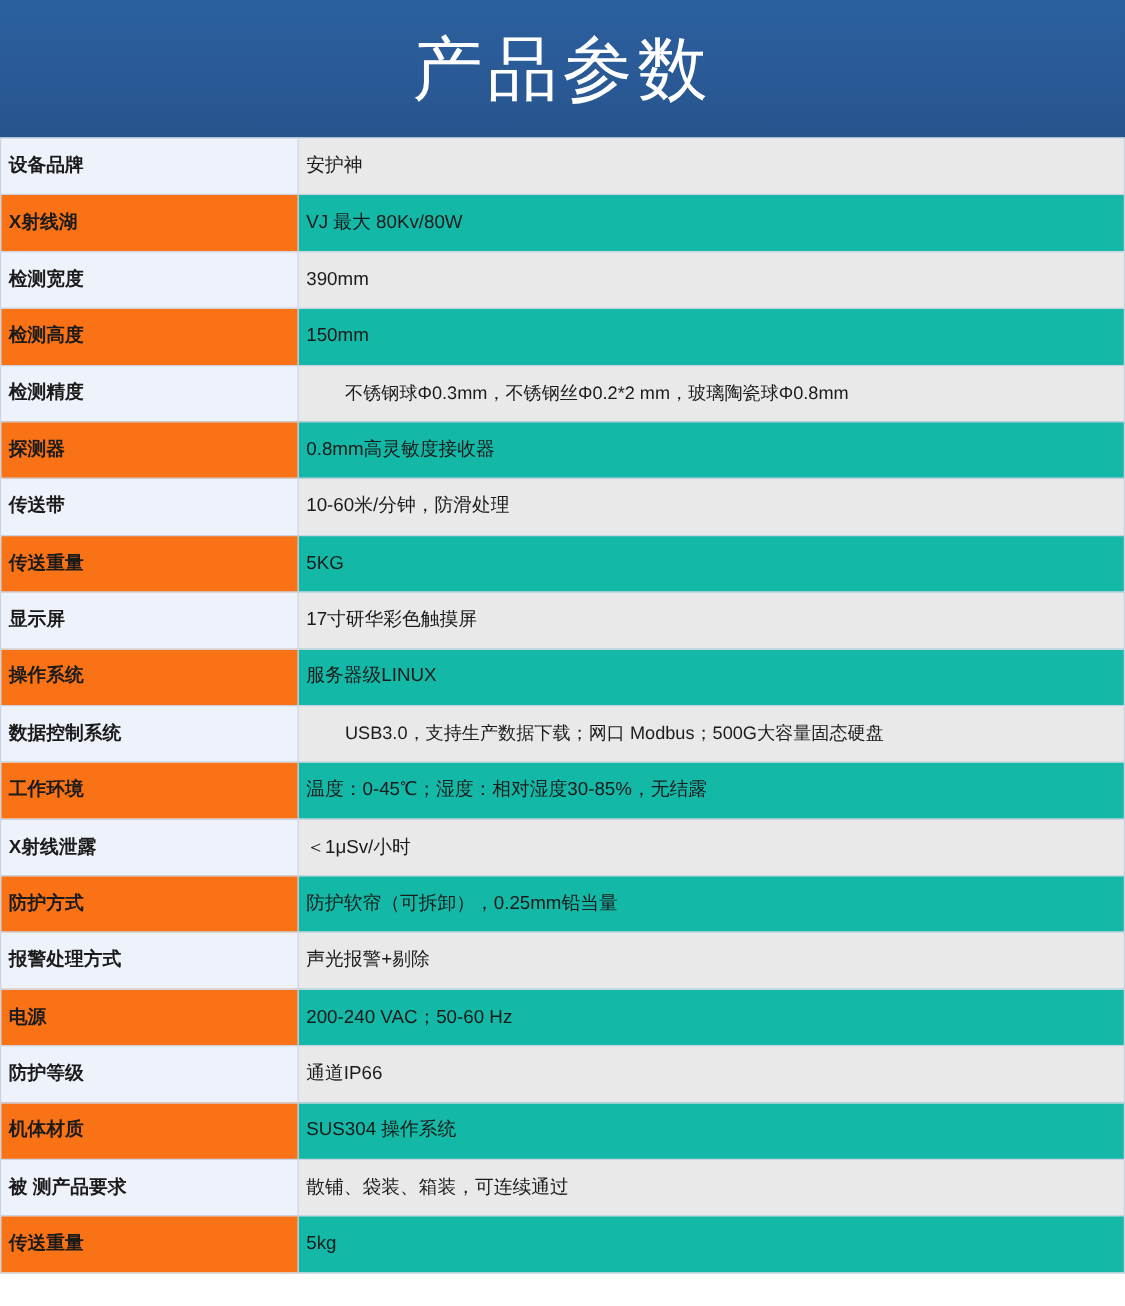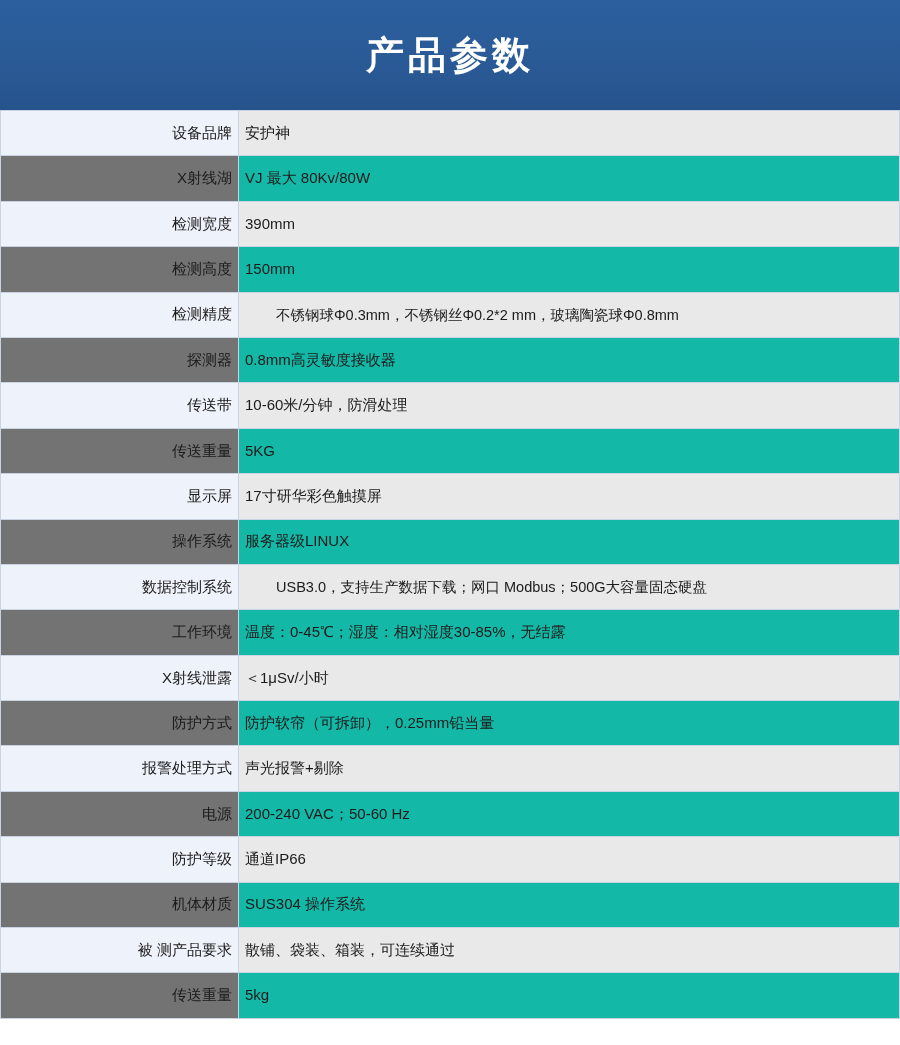--- a/index.html
+++ b/index.html
@@ -22,22 +22,22 @@
   }
   .header {
     height: 110px;
     background: linear-gradient(180deg, #2b5f9e 0%, #2a5b97 50%, #27538c 100%);
     display: flex;
     align-items: center;
     justify-content: center;
   }
   .header-title {
     color: #ffffff;
-    font-size: 38px;
-    font-weight: bold;
+    font-size: 56px;
+    font-weight: normal;
     letter-spacing: 4px;
     line-height: 1;
     text-align: center;
   }
   table.spec {
     width: 900px;
     border-collapse: collapse;
     table-layout: fixed;
   }
   table.spec tr {
@@ -46,31 +46,31 @@
   table.spec td {
     border: 1px solid #c9d3e2;
     padding: 0 6px;
     font-size: 15px;
     color: #1b1b1b;
     vertical-align: middle;
     line-height: 1.25;
   }
   td.label {
     width: 225px;
-    text-align: right;
-    font-weight: normal;
+    text-align: left;
+    font-weight: bold;
     background: #eef2fa;
   }
   td.value {
     text-align: left;
     background: #e9e9e9;
     font-weight: normal;
   }
   tr.alt td.label {
-    background: #737373;
+    background: #f97316;
   }
   tr.alt td.value {
     background: #14b8a6;
   }
   td.value.small {
     font-size: 14.5px;
     padding-left: 37px;
   }
 </style>
 </head>

